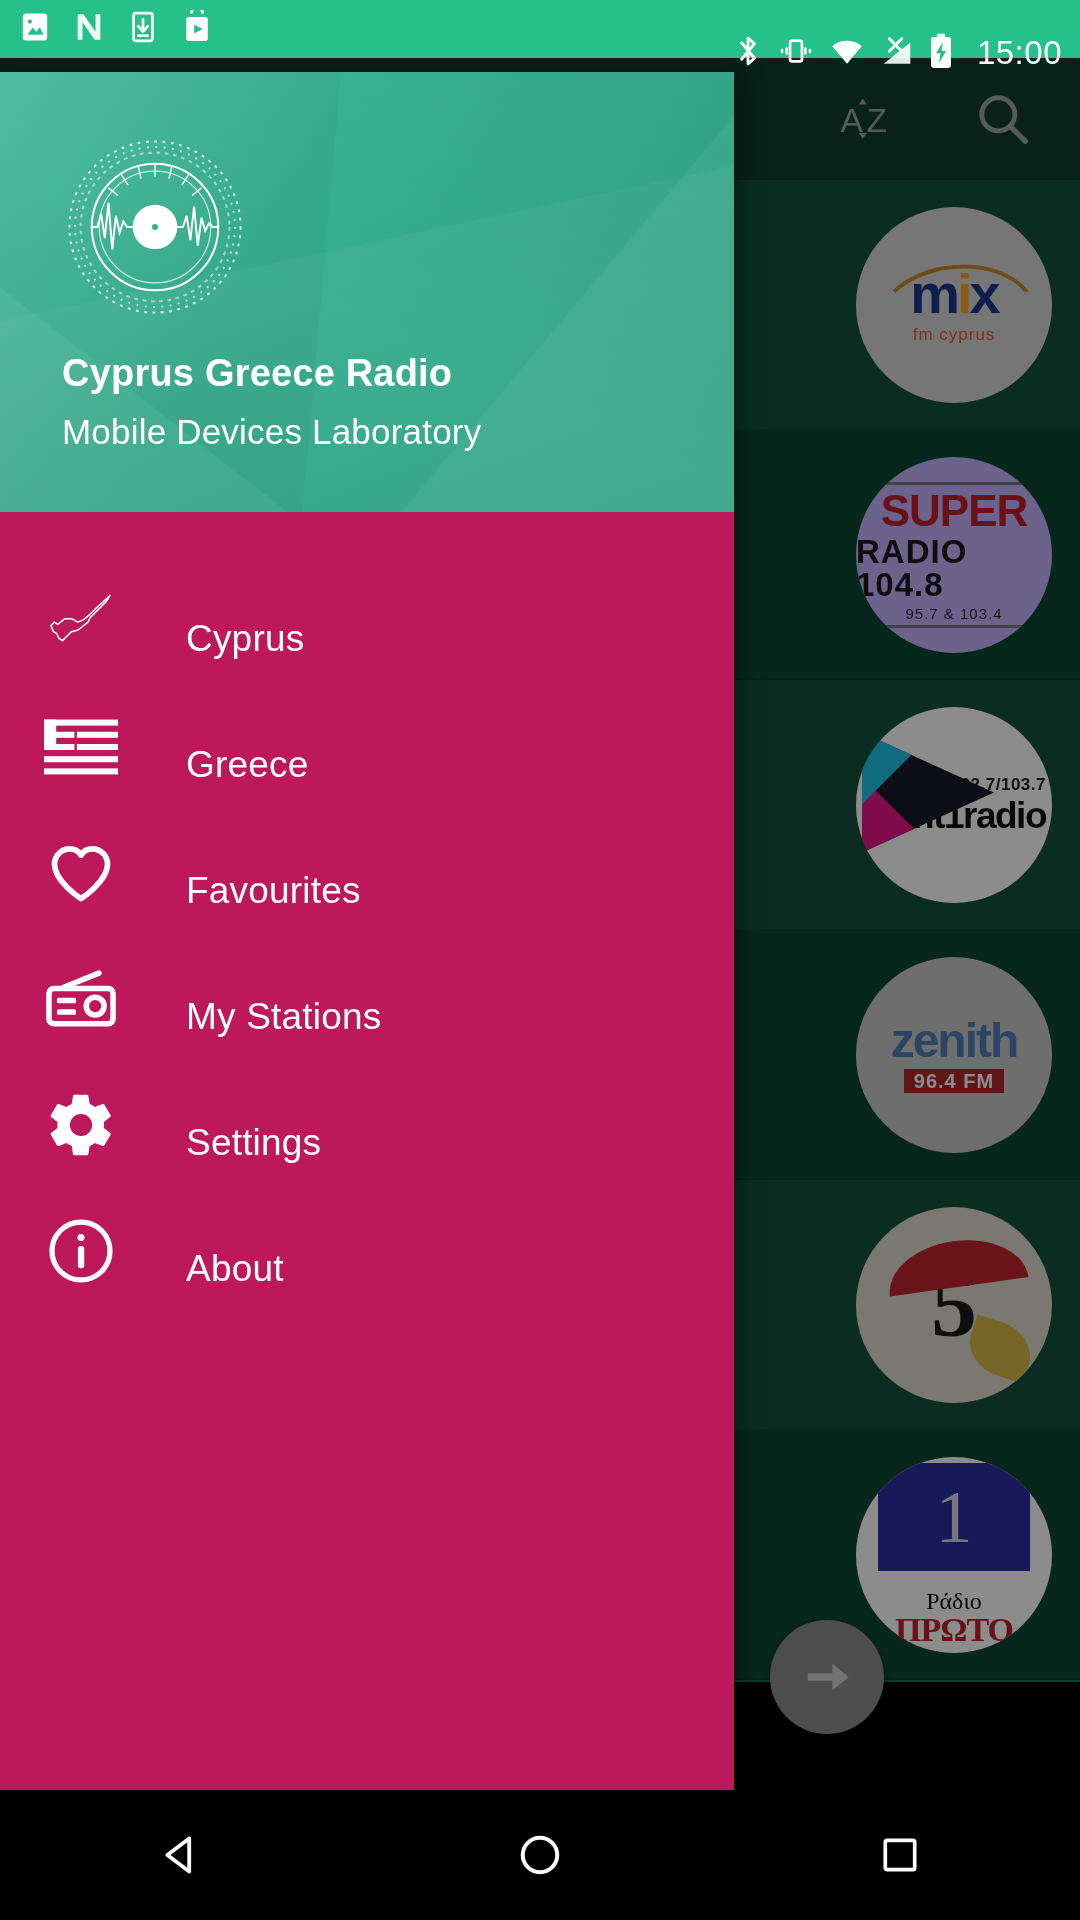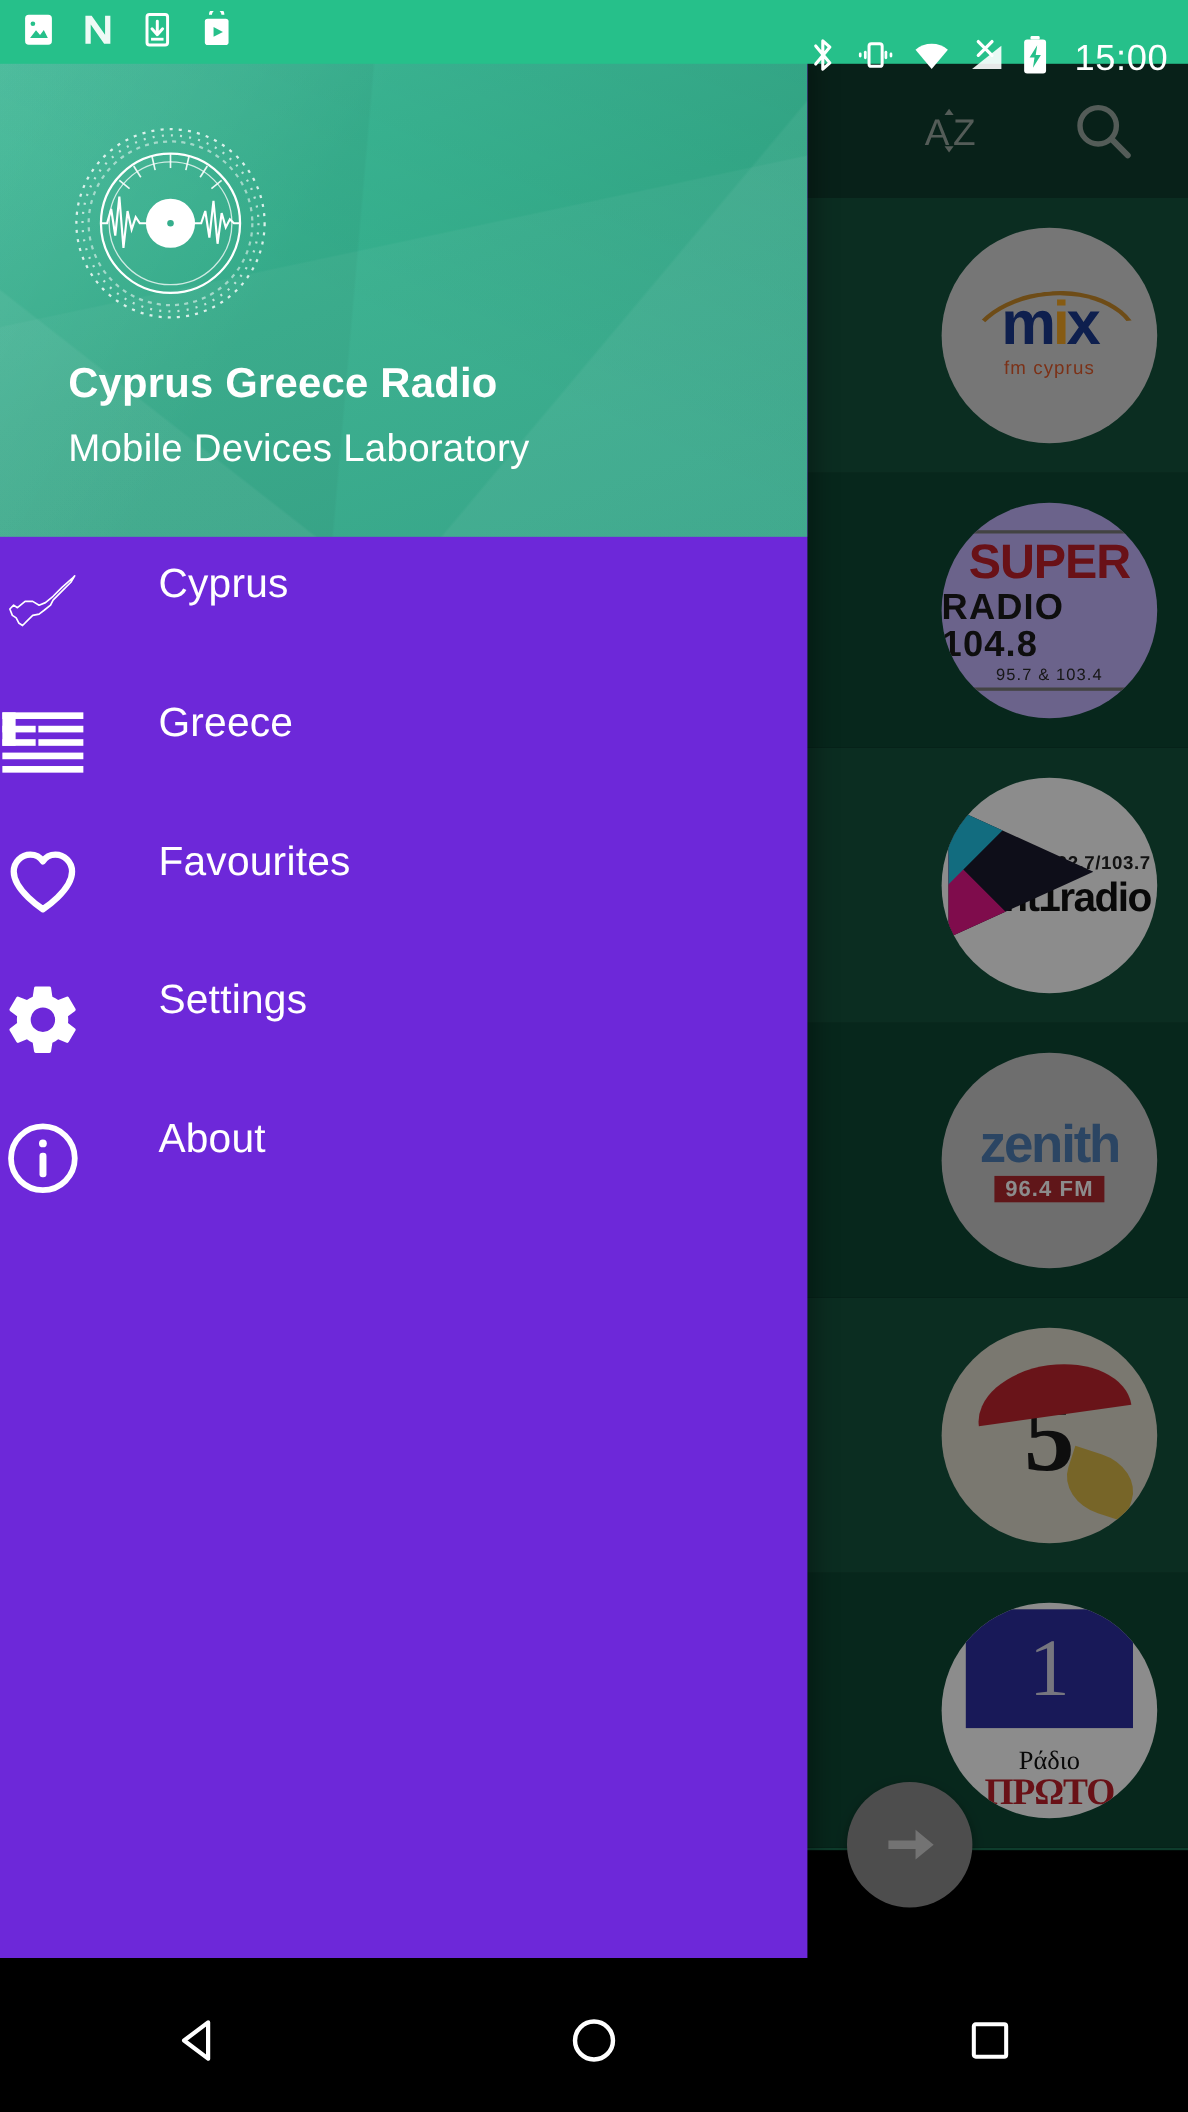--- a/index.html
+++ b/index.html
@@ -148,22 +148,22 @@
 
   
   #scrim{
     position:absolute; left:0; top:0; width:1080px; height:1732px;
     background:rgba(0,0,0,0.45);
     z-index:20;
   }
 
   
   #drawer{
-    position:absolute; left:0; top:48px; width:734px; height:1732px;
-    background:#6d28d9;
+    position:absolute; left:0; top:72px; width:734px; height:1732px;
+    background:#be185d;
     z-index:40;
     box-shadow:6px 0 22px rgba(0,0,0,0.35);
     overflow:hidden;
   }
   #drawer-header{
     position:relative;
     width:734px; height:440px;
     background:
       linear-gradient(120deg, rgba(255,255,255,0.10) 0%, rgba(255,255,255,0) 38%),
       linear-gradient(205deg, rgba(0,0,0,0.07) 0%, rgba(0,0,0,0) 55%),
@@ -187,21 +187,22 @@
     color:#ffffff; font-size:38px; font-weight:700; letter-spacing:0.2px;
   }
   #app-subtitle{
     position:absolute; left:62px; top:340px;
     color:#ffffff; font-size:35px; font-weight:400; letter-spacing:0.2px;
   }
 
   #drawer-menu{ padding-top:22px; }
   .menu-item{
     height:126px;
-    display:flex; align-items:flex-start;
+    display:flex; align-items:flex-end;
+    padding-left:42px;
   }
   .menu-icon{
     width:78px; height:78px;
     display:flex; align-items:center; justify-content:center;
     flex:0 0 auto;
   }
   .menu-label{
     margin-left:66px;
     color:#ffffff; font-size:37px; font-weight:400;
     letter-spacing:0.2px;
@@ -393,20 +394,35 @@
       <span class="menu-icon">
         <svg width="74" height="74" viewBox="0 0 24 24" aria-hidden="true">
           <path d="M12 20.3 C12 20.3 3.4 14.8 3.4 9.2 C3.4 6.3 5.7 4.2 8.3 4.2
                    C10 4.2 11.3 5.1 12 6.2 C12.7 5.1 14 4.2 15.7 4.2
                    C18.3 4.2 20.6 6.3 20.6 9.2 C20.6 14.8 12 20.3 12 20.3 Z" fill="none" stroke="#ffffff" stroke-width="1.85" stroke-linejoin="round"></path>
         </svg>
       </span>
       <span class="menu-label">Favourites</span>
     </div>
 
+    <div class="menu-item">
+      <span class="menu-icon">
+        <svg width="74" height="74" viewBox="0 0 24 24" aria-hidden="true">
+          <g fill="#ffffff">
+            <path d="M3.2 8.6 h17.6 a1.6 1.6 0 0 1 1.6 1.6 v8.2 a1.6 1.6 0 0 1 -1.6 1.6
+                     h-17.6 a1.6 1.6 0 0 1 -1.6 -1.6 v-8.2 a1.6 1.6 0 0 1 1.6 -1.6 z" fill="none" stroke="#ffffff" stroke-width="1.8"></path>
+            <circle cx="16.6" cy="14.3" r="2.9" fill="none" stroke="#ffffff" stroke-width="1.8"></circle>
+            <rect x="4.2" y="11.6" width="6.2" height="1.8" rx="0.6"></rect>
+            <rect x="4.2" y="15.3" width="6.2" height="1.8" rx="0.6"></rect>
+            <path d="M6.4 8.2 L17.8 3.6" stroke="#ffffff" stroke-width="1.8" fill="none" stroke-linecap="round"></path>
+          </g>
+        </svg>
+      </span>
+      <span class="menu-label">My Stations</span>
+    </div>
 
     <div class="menu-item">
       <span class="menu-icon">
         <svg width="74" height="74" viewBox="0 0 24 24" aria-hidden="true">
           <path fill="#ffffff" d="M19.4 13 a7.6 7.6 0 0 0 0 -2 l2.1 -1.6 a0.5 0.5 0 0 0 0.1 -0.6
             l-2 -3.4 a0.5 0.5 0 0 0 -0.6 -0.2 l-2.5 1 a7.3 7.3 0 0 0 -1.7 -1 l-0.4 -2.6
             a0.5 0.5 0 0 0 -0.5 -0.4 h-4 a0.5 0.5 0 0 0 -0.5 0.4 l-0.4 2.6 a7.3 7.3 0 0 0 -1.7 1
             l-2.5 -1 a0.5 0.5 0 0 0 -0.6 0.2 l-2 3.4 a0.5 0.5 0 0 0 0.1 0.6 l2.1 1.6
             a7.6 7.6 0 0 0 0 2 l-2.1 1.6 a0.5 0.5 0 0 0 -0.1 0.6 l2 3.4 a0.5 0.5 0 0 0 0.6 0.2
             l2.5 -1 a7.3 7.3 0 0 0 1.7 1 l0.4 2.6 a0.5 0.5 0 0 0 0.5 0.4 h4 a0.5 0.5 0 0 0 0.5 -0.4

